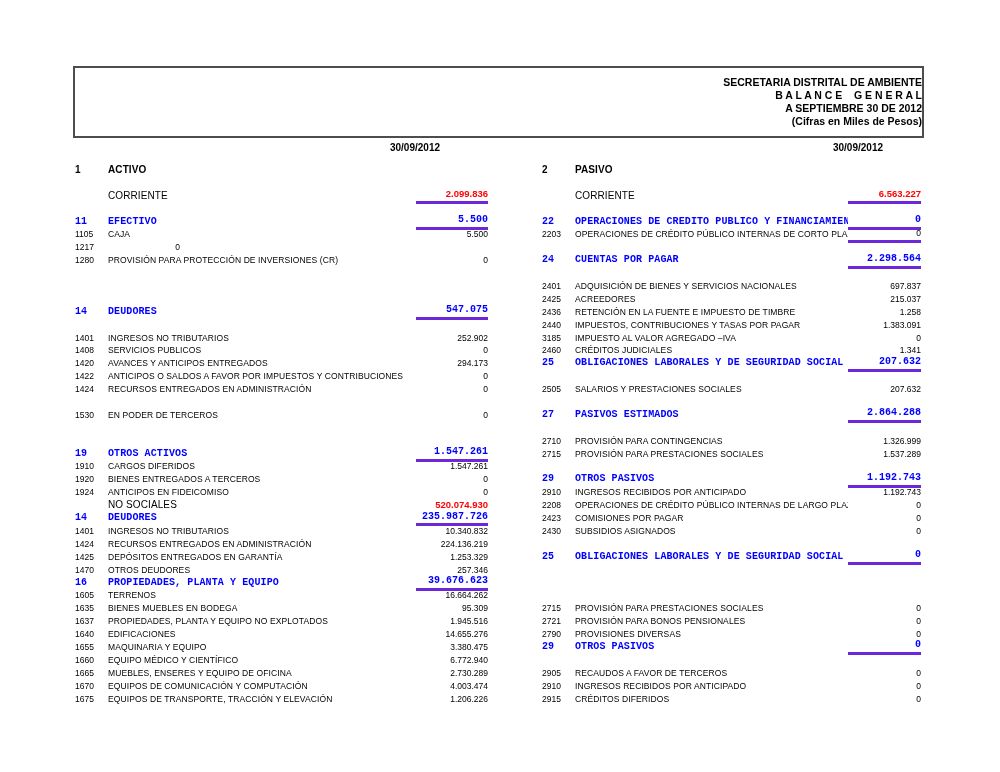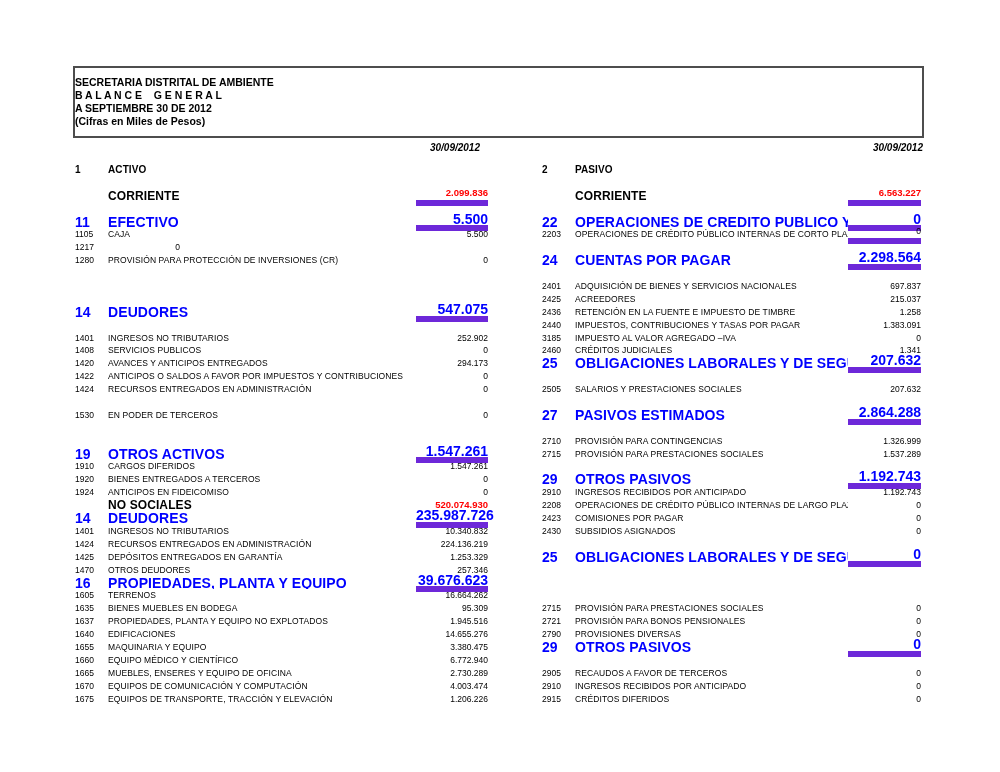--- a/index.html
+++ b/index.html
@@ -1,42 +1,42 @@
 <!DOCTYPE html>
 <html><head>
 <meta charset="utf-8">
 <style>
   html,body{margin:0;padding:0;background:#ffffff;}
   #page{position:relative;width:1000px;height:772px;background:#ffffff;overflow:hidden;
         font-family:"Liberation Sans",sans-serif;color:#000;}
   
   .header-box{position:absolute;left:73px;top:66px;width:851px;height:72px;
               border:2px solid #4d4d4d;box-sizing:border-box;
-              display:flex;flex-direction:column;justify-content:center;align-items:flex-start;}
+              display:flex;flex-direction:column;justify-content:center;align-items:flex-end;}
   .title-line{font-weight:bold;font-size:10.5px;line-height:13px;text-align:center;white-space:pre;}
-  .date{position:absolute;top:142px;font-weight:bold;font-size:10px;text-align:right;font-style:italic;}
+  .date{position:absolute;top:142px;font-weight:bold;font-size:10px;text-align:center;}
   .date-left{left:350px;width:130px;}
   .date-right{left:793px;width:130px;}
   
   .rows{position:absolute;top:164px;left:0;width:1000px;}
   .row{height:12.9px;display:flex;align-items:center;white-space:nowrap;font-size:8.5px;line-height:12.9px;}
   .cell{display:flex;box-sizing:border-box;height:12.9px;align-items:center;}
   .cell-left{margin-left:75px;width:413px;}
   .cell-right{margin-left:54px;width:379px;}
   .code{flex:none;width:33px;overflow:hidden;}
   .label{flex:1;overflow:hidden;letter-spacing:0.1px;}
   .value{flex:none;text-align:right;height:12.9px;line-height:12px;}
   .cell-left  .value{width:72px;}
   .cell-right .value{width:73px;}
   
-  .section{color:#0000FF;font-weight:bold;font-size:14px;}
-  .total .label,.total .code{font-weight:bold;font-size:12px;}
+  .section{color:#0000FF;font-weight:bold;font-size:10px;font-family:Liberation Mono, monospace;}
+  .total .label,.total .code{font-weight:normal;font-size:10px;}
   .total .value{color:#FF0000;font-weight:bold;font-size:9.5px;}
   .head .label,.head .code{font-weight:bold;font-size:10px;}
-  .u .value{border-bottom:6px solid #6d28d9;}
+  .u .value{border-bottom:3px solid #6d28d9;}
 </style>
 </head>
 <body>
 
 <div id="page">
 
   <div class="header-box">
     <div class="title-line">SECRETARIA DISTRITAL DE AMBIENTE</div>
     <div class="title-line">B A L A N C E    G E N E R A L</div>
     <div class="title-line">A SEPTIEMBRE 30 DE 2012</div>

